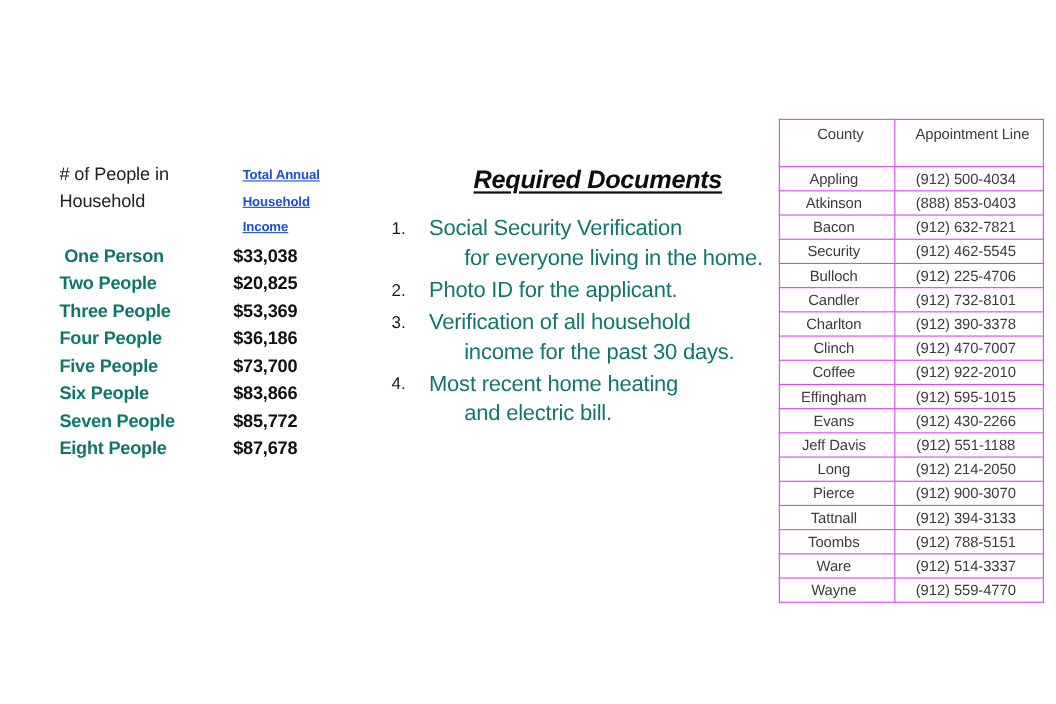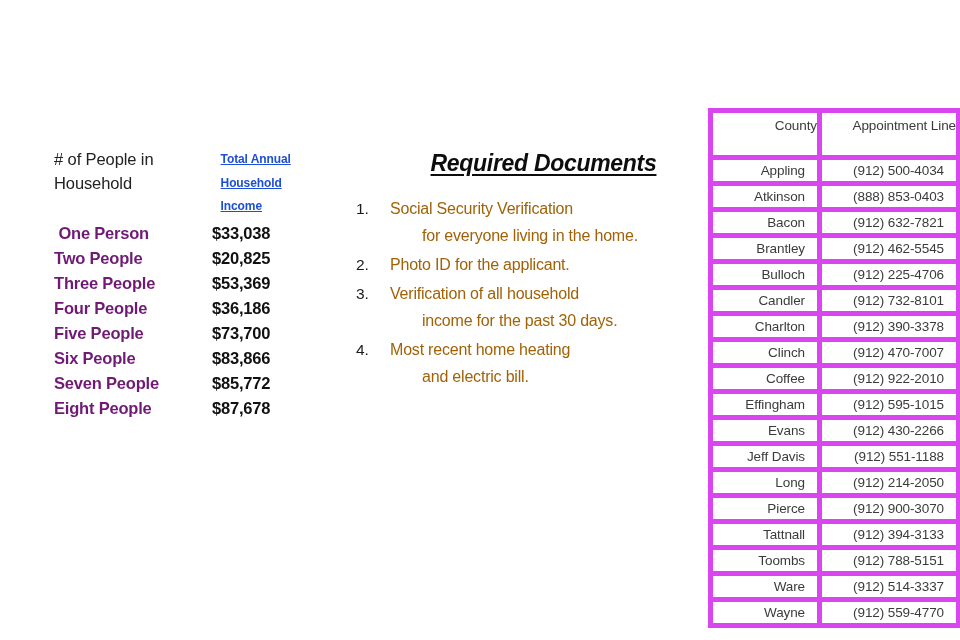--- a/index.html
+++ b/index.html
@@ -56,21 +56,21 @@
   }
   .income-row {
     display: flex;
     align-items: baseline;
     height: 25px;
   }
   .income-row .label {
     width: 158px;
     font-size: 16.5px;
     font-weight: 700;
-    color: #701a75;
+    color: #0f766e;
     letter-spacing: -0.2px;
     white-space: pre;
   }
   .income-row .value {
     width: 130px;
     font-size: 16.5px;
     font-weight: 700;
     color: #111111;
     letter-spacing: -0.2px;
   }
@@ -103,45 +103,45 @@
   }
   .doc-num {
     width: 34px;
     flex: 0 0 34px;
     font-size: 15.5px;
     line-height: 27px;
     color: #1a1a1a;
     letter-spacing: -0.1px;
   }
   .doc-text {
-    font-size: 16px;
+    font-size: 20px;
     line-height: 27px;
-    color: #a16207;
+    color: #0f766e;
     letter-spacing: -0.2px;
   }
   .doc-text .cont {
     display: block;
     padding-left: 32px;
   }
 
   
   .county-table {
     position: absolute;
     left: 708px;
     top: 108px;
     width: 226px;
     border-collapse: collapse;
     table-layout: fixed;
   }
   .county-table th,
   .county-table td {
-    border: 5px solid #d946ef;
+    border: 1px solid #d946ef;
     color: #3b3b3b;
     font-weight: 400;
-    text-align: right;
+    text-align: center;
     letter-spacing: -0.1px;
   }
   .county-table th {
     font-size: 13.5px;
     line-height: 19px;
     padding: 3px 0 3px 6px;
     vertical-align: top;
     height: 36px;
   }
   .county-table td {
@@ -249,21 +249,21 @@
       </tr>
       <tr>
         <td>Atkinson</td>
         <td>(888) 853-0403</td>
       </tr>
       <tr>
         <td>Bacon</td>
         <td>(912) 632-7821</td>
       </tr>
       <tr>
-        <td>Brantley</td>
+        <td>Security</td>
         <td>(912) 462-5545</td>
       </tr>
       <tr>
         <td>Bulloch</td>
         <td>(912) 225-4706</td>
       </tr>
       <tr>
         <td>Candler</td>
         <td>(912) 732-8101</td>
       </tr>

